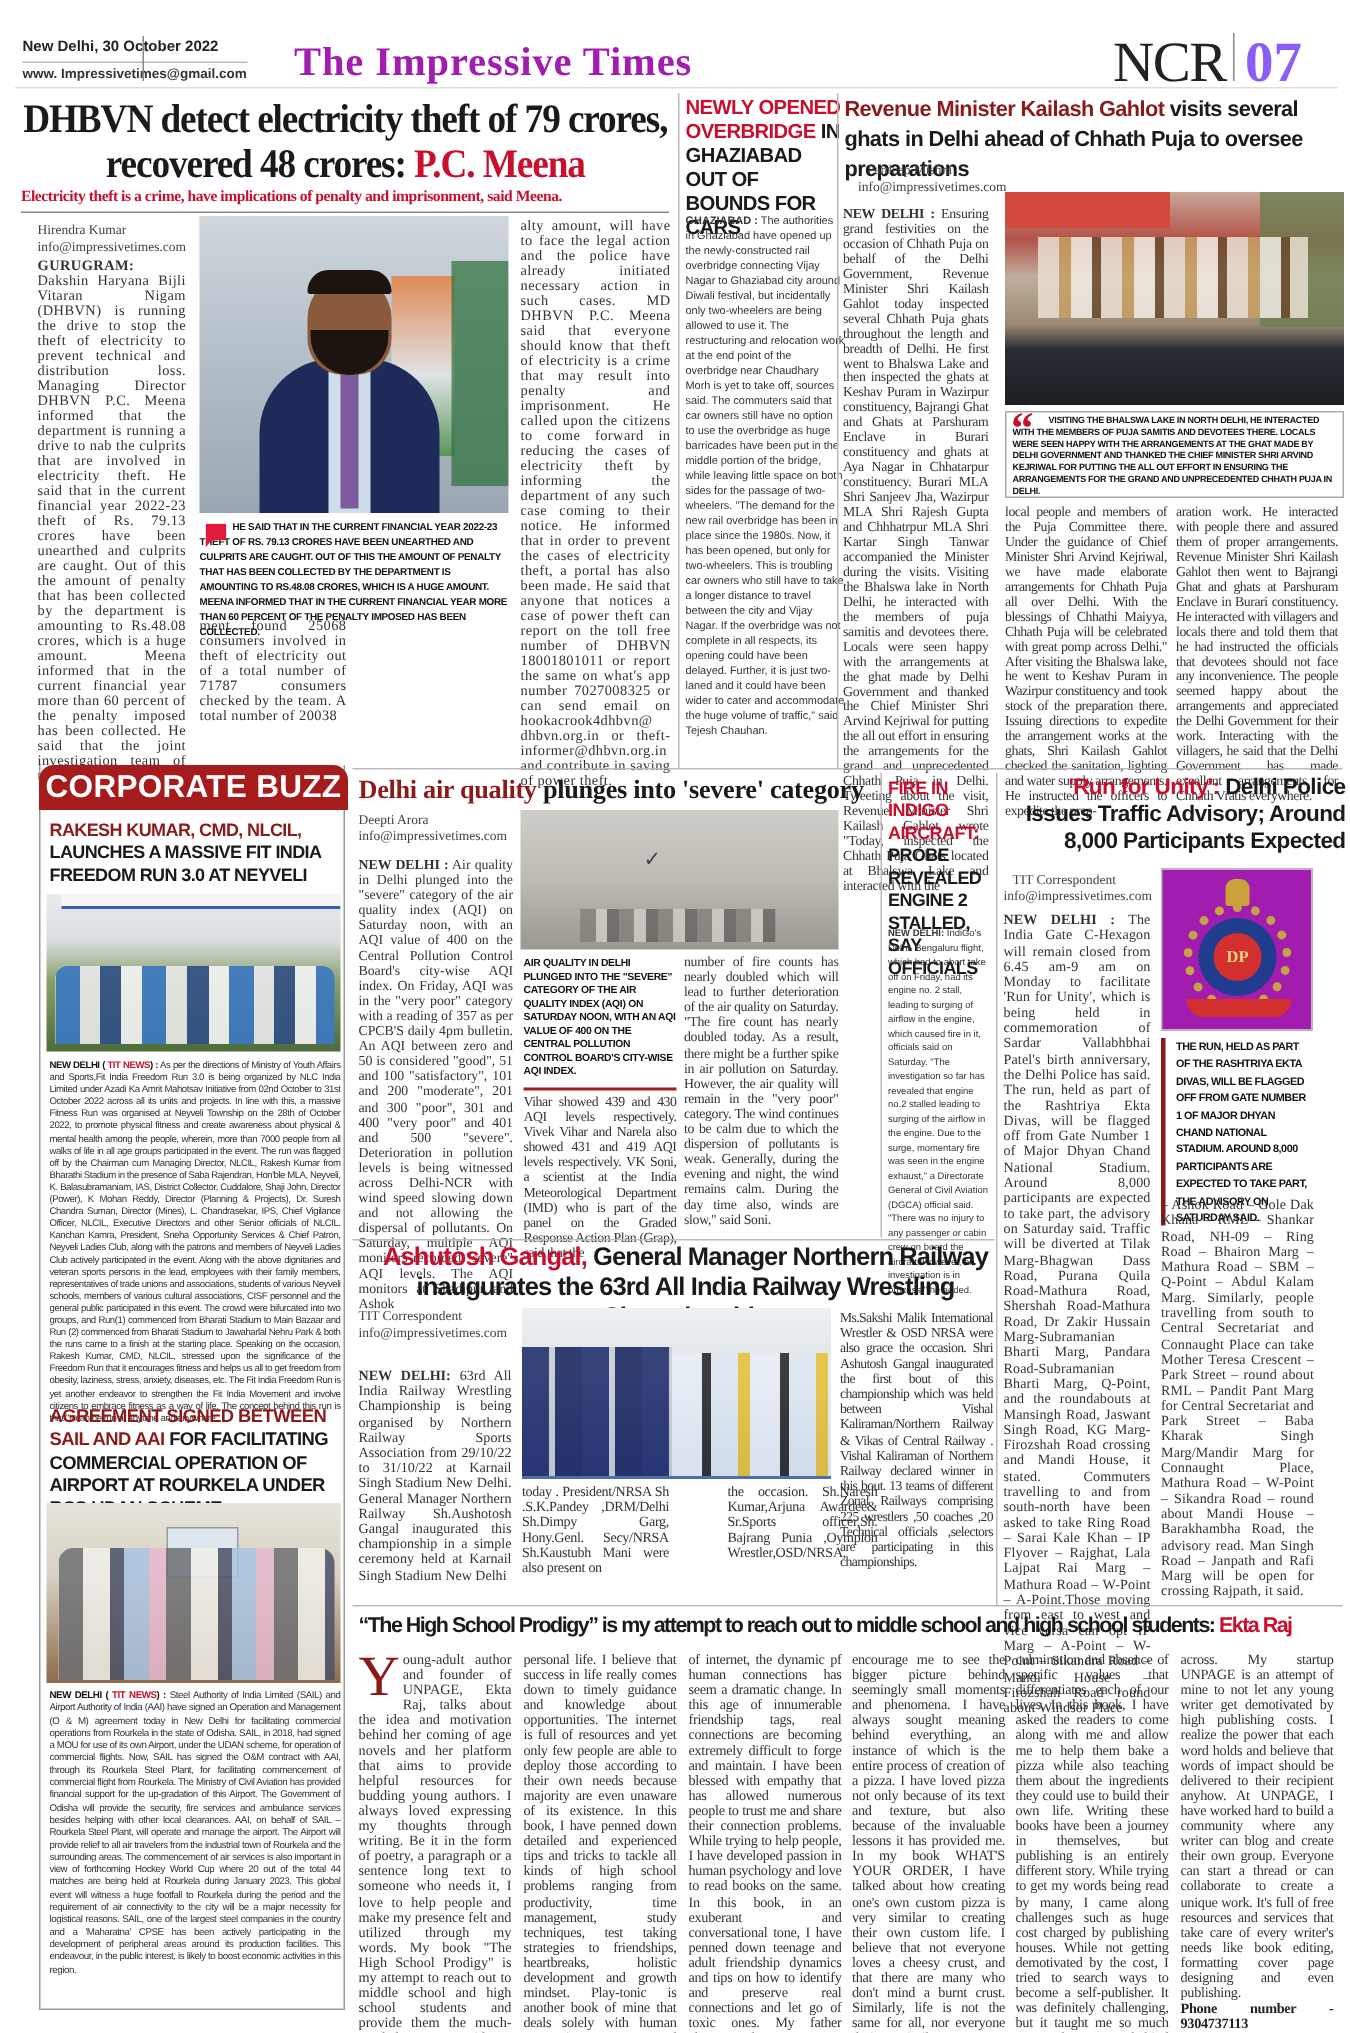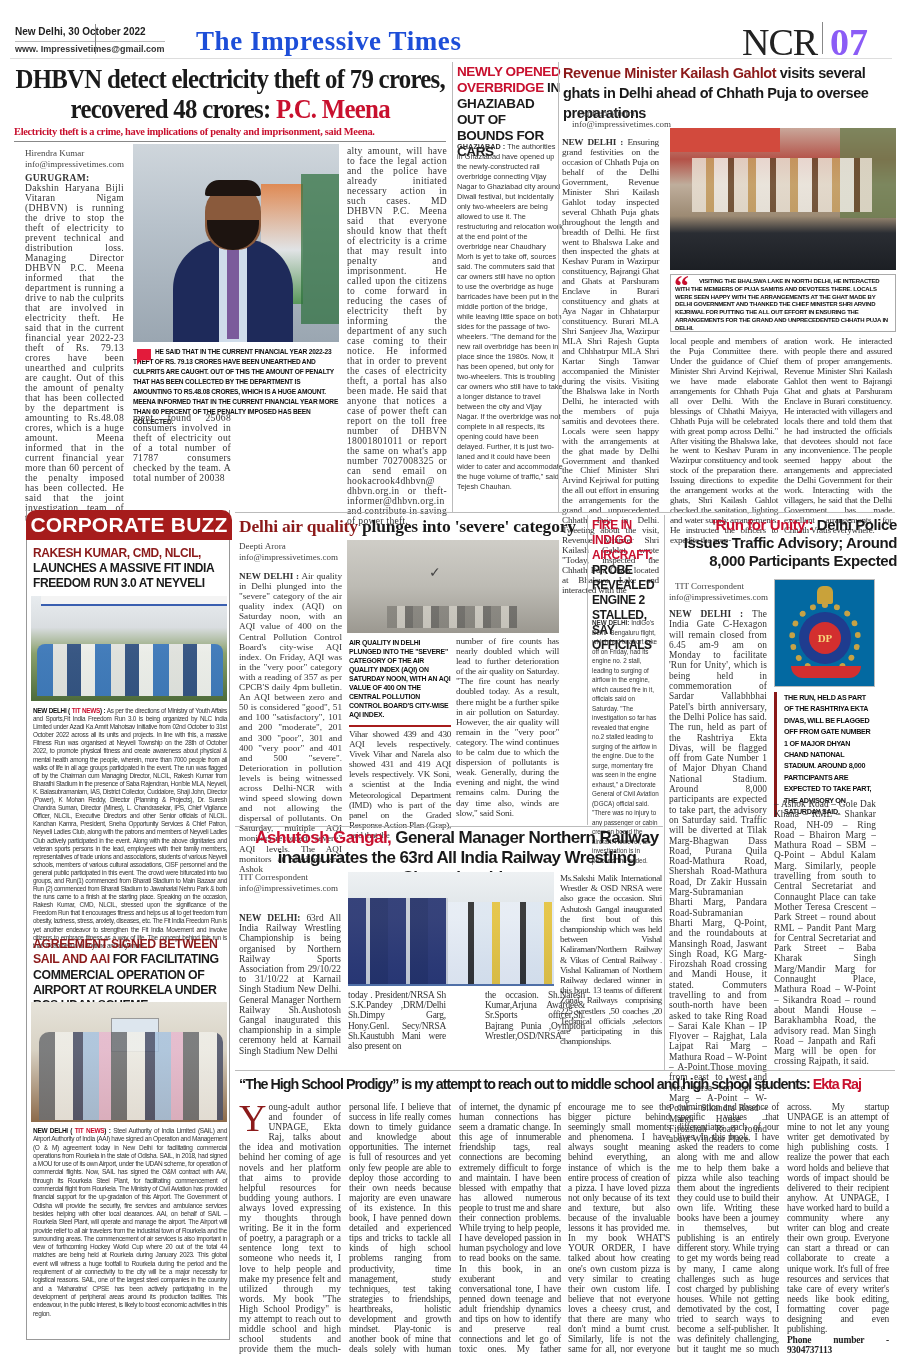--- a/index.html
+++ b/index.html
@@ -20,21 +20,21 @@
   .corp-text { font-family: "Liberation Sans", sans-serif; font-size: 6.4px; line-height: 8.1px; color: #333; letter-spacing: -0.3px; text-align: justify; }
   .gz-text { font-family: "Liberation Sans", sans-serif; font-size: 7.6px; line-height: 10px; color: #333; }
 </style>
 </head>
 <body>
 
 <div class="abs" style="left:0;top:0;width:900px;height:60px;">
   <div class="abs sans" style="left:15px;top:26px;font-size:10px;font-weight:bold;">New Delhi, 30 October 2022</div>
   <div class="abs sans" style="left:15px;top:41px;font-size:9px;font-weight:bold;color:#333;border-top:1px solid #bbb;padding-top:2px;">www. Impressivetimes@gmail.com</div>
   <div class="rule-v" style="left:95px;top:24px;height:30px;background:#888;"></div>
-  <div class="abs" style="left:196px;top:26px;font-size:27px;font-weight:bold;letter-spacing:0.6px;color:#1d4ed8;">The Impressive Times</div>
+  <div class="abs" style="left:196px;top:26px;font-size:27px;font-weight:bold;letter-spacing:0.6px;color:#a21caf;">The Impressive Times</div>
   <div class="abs" style="left:742px;top:20px;font-size:38px;font-family:'Liberation Serif',serif;letter-spacing:-1px;color:#222;">NCR</div>
   <div class="rule-v" style="left:822px;top:22px;height:32px;background:#888;"></div>
   <div class="abs" style="left:830px;top:20px;font-size:38px;font-weight:bold;color:#8b5cf6;">07</div>
   <div class="rule-h" style="left:10px;top:58px;width:882px;background:#ddd;"></div>
 </div>
 
 <div class="abs" style="left:0;top:60px;width:450px;height:460px;">
   <div class="abs" style="left:14px;top:4px;width:432px;font-family:'Liberation Serif',serif;font-size:27px;line-height:30px;letter-spacing:-0.8px;font-weight:bold;text-align:center;color:#1a1a1a;transform:scaleX(0.92);transform-origin:left top;width:470px;">
     <span>DHBVN detect electricity theft of 79 crores, recovered 48 crores: </span><span class="red">P.C. Meena</span>
   </div>
@@ -177,21 +177,21 @@
     <span class="red">'Run for Unity':</span><span> Delhi Police Issues Traffic Advisory; Around 8,000 Participants Expected</span>
   </div>
   <div class="abs byline" style="left:2px;top:69px;">
     <div style="padding-left:6px;">TIT Correspondent</div>
     <div>info@impressivetimes.com</div>
   </div>
   <div class="abs body-serif" style="left:2px;top:97px;width:98px;font-size:9.4px;line-height:10.3px;letter-spacing:0.1px;">
     <span class="dateline">NEW DELHI :</span>
     <span>The India Gate C-Hexagon will remain closed from 6.45 am-9 am on Monday to facilitate 'Run for Unity', which is being held in commemoration of Sardar Vallabhbhai Patel's birth anniversary, the Delhi Police has said. The run, held as part of the Rashtriya Ekta Divas, will be flagged off from Gate Number 1 of Major Dhyan Chand National Stadium. Around 8,000 participants are expected to take part, the advisory on Saturday said. Traffic will be diverted at Tilak Marg-Bhagwan Dass Road, Purana Quila Road-Mathura Road, Shershah Road-Mathura Road, Dr Zakir Hussain Marg-Subramanian Bharti Marg, Pandara Road-Subramanian Bharti Marg, Q-Point, and the roundabouts at Mansingh Road, Jaswant Singh Road, KG Marg-Firozshah Road crossing and Mandi House, it stated. Commuters travelling to and from south-north have been asked to take Ring Road – Sarai Kale Khan – IP Flyover – Rajghat, Lala Lajpat Rai Marg – Mathura Road – W-Point – A-Point.Those moving from east to west and vice versa can opt IP Marg – A-Point – W-Point – Sikandra Road – Mandi House – Firozshah Road round about Windsor Place</span>
   </div>
-  <div class="abs" style="left:107px;top:67px;width:101px;height:108px;border:1px solid #bbb;background:#0369a1;padding-left:48px;">
+  <div class="abs" style="left:107px;top:67px;width:101px;height:108px;border:1px solid #bbb;background:#a21caf;padding-left:48px;">
     <div class="abs" style="left:42px;top:6px;width:16px;height:18px;background:#c9a23a;border-radius:6px 6px 2px 2px;"></div>
     <div class="abs" style="left:14px;top:22px;width:72px;height:72px;border-radius:50%;border:6px dotted #c6a245;"></div>
     <div class="abs" style="left:24px;top:32px;width:52px;height:52px;border-radius:50%;background:#1f3c8f;"></div>
     <div class="abs" style="left:34px;top:42px;width:32px;height:32px;border-radius:50%;background:#d32f2f;color:#f7d67a;font-size:11px;font-weight:bold;text-align:center;line-height:32px;">DP</div>
     <div class="abs" style="left:16px;top:86px;width:70px;height:12px;border-radius:0 0 30px 30px;background:#d32f2f;"></div>
   </div>
   <div class="abs callout" style="left:107px;top:180px;width:101px;font-size:7.2px;line-height:11.4px;border-left:3px solid #8b1a1a;padding-left:7px;letter-spacing:-0.3px;">The run, held as part of the Rashtriya Ekta Divas, will be flagged off from Gate Number 1 of Major Dhyan Chand National Stadium. Around 8,000 participants are expected to take part, the advisory on Saturday said.</div>
   <div class="abs body-serif" style="left:107px;top:287px;width:102px;font-size:9.4px;line-height:10.3px;letter-spacing:0.1px;">– Ashok Road – Gole Dak Khana – RML – Shankar Road, NH-09 – Ring Road – Bhairon Marg – Mathura Road – SBM – Q-Point – Abdul Kalam Marg. Similarly, people travelling from south to Central Secretariat and Connaught Place can take Mother Teresa Crescent – Park Street – round about RML – Pandit Pant Marg for Central Secretariat and Park Street – Baba Kharak Singh Marg/Mandir Marg for Connaught Place, Mathura Road – W-Point – Sikandra Road – round about Mandi House – Barakhambha Road, the advisory read. Man Singh Road – Janpath and Rafi Marg will be open for crossing Rajpath, it said.</div>
 </div>
 

